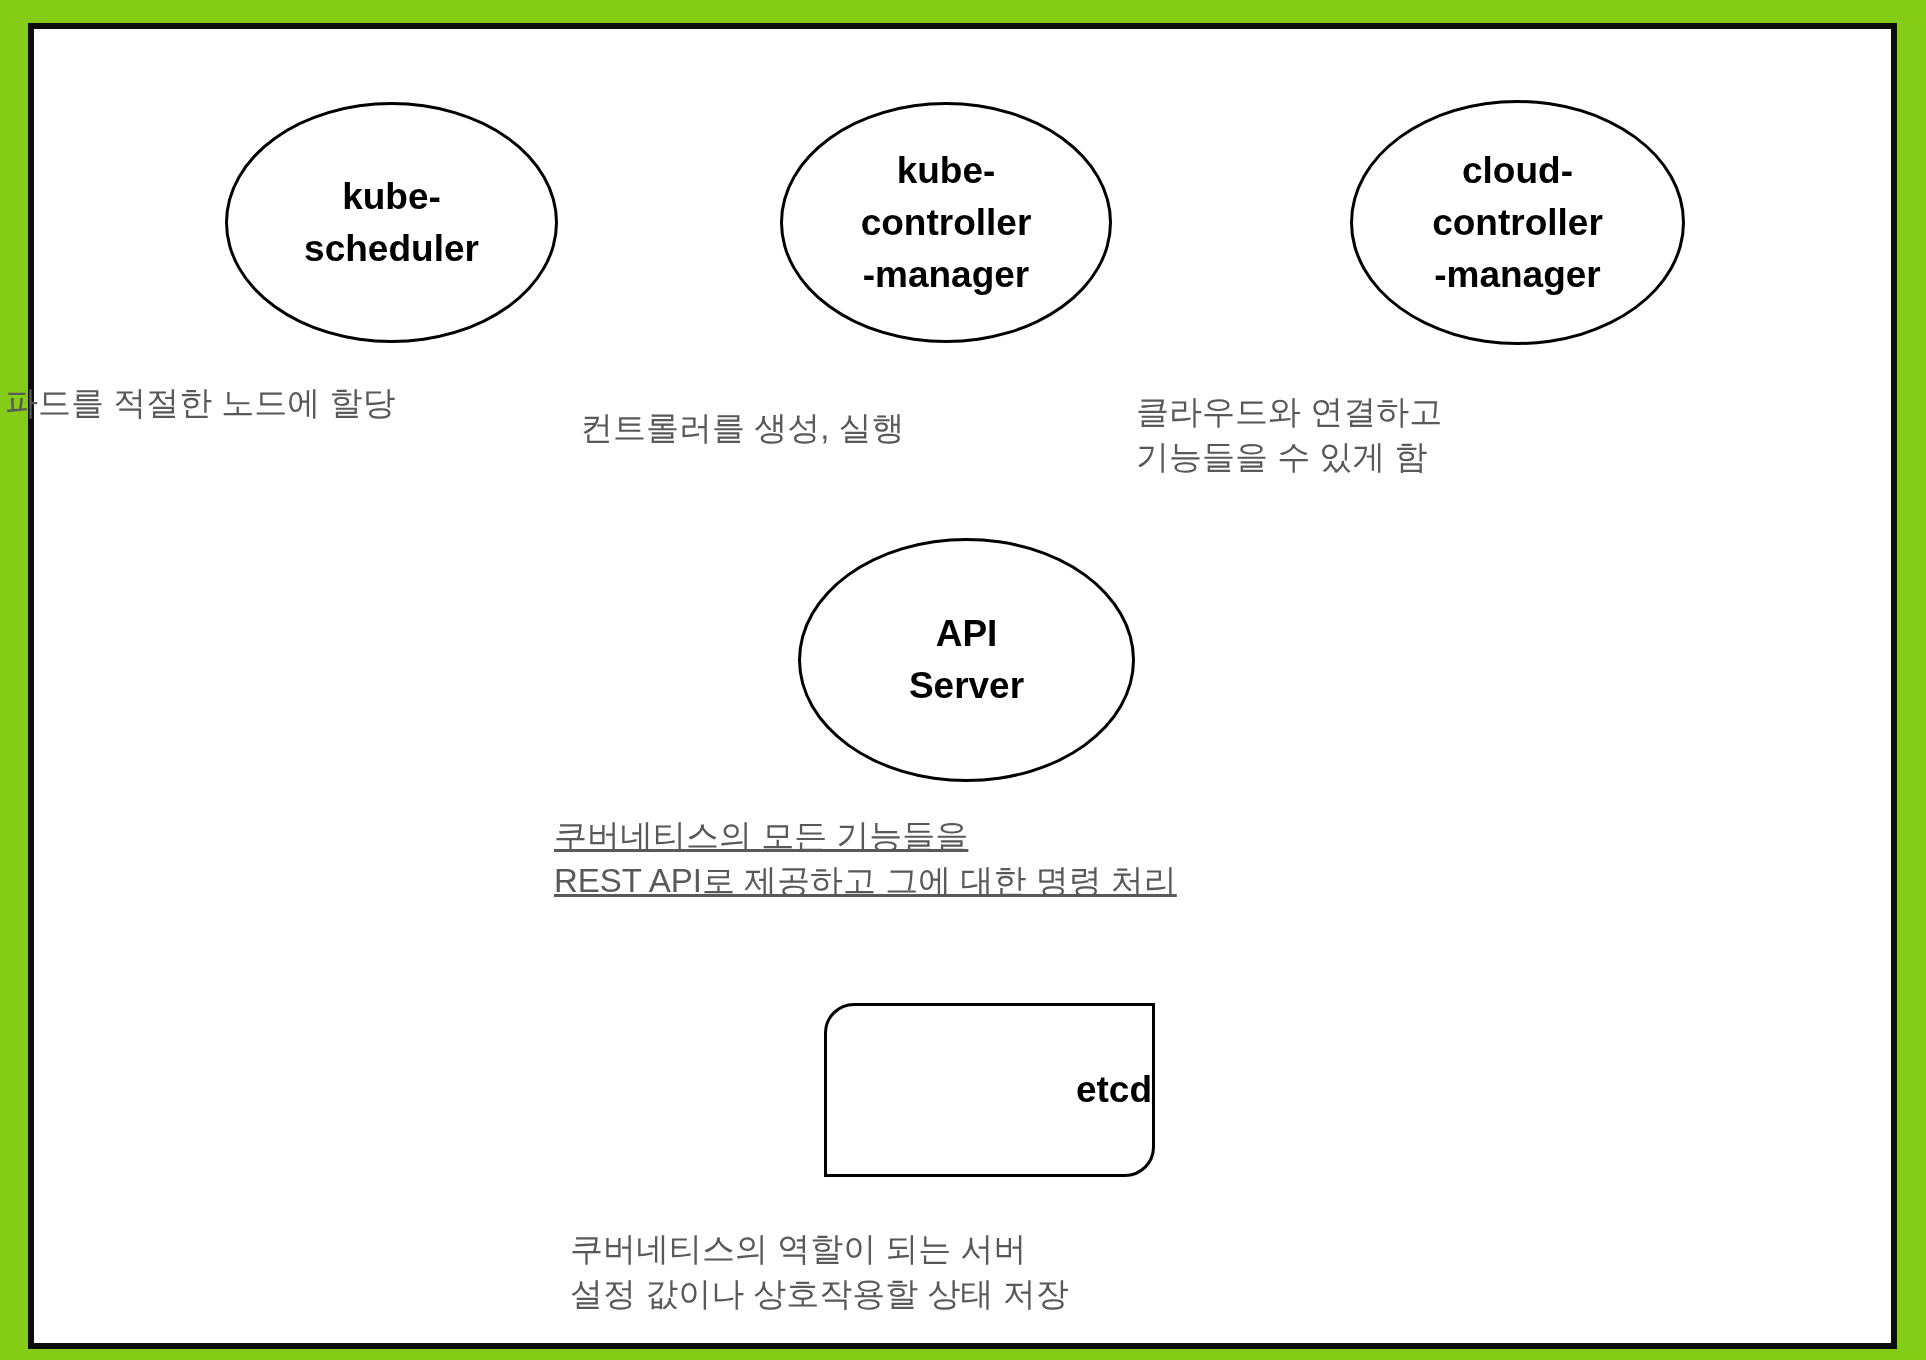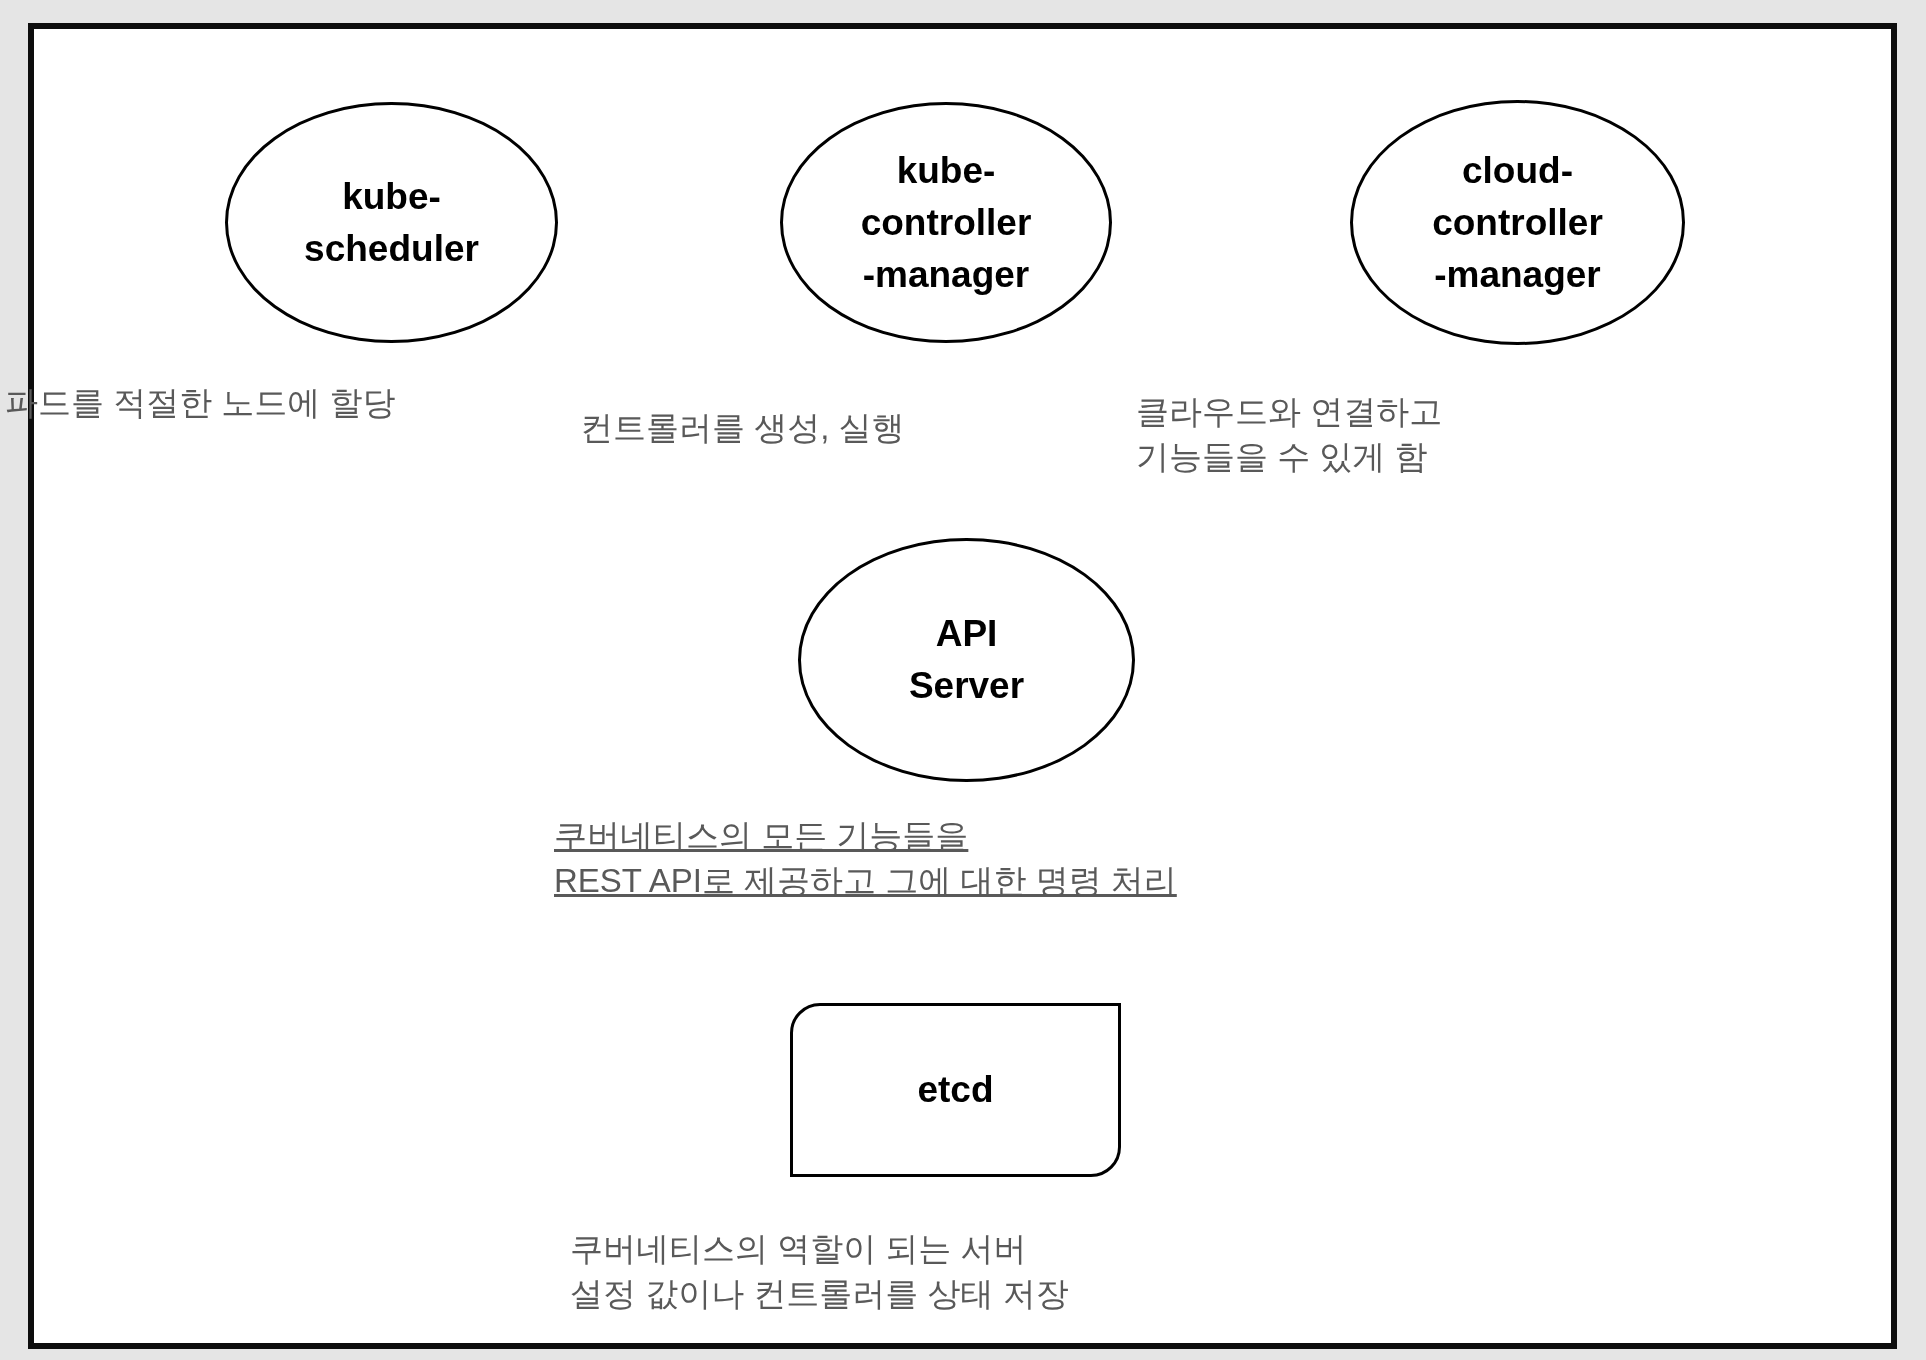--- a/index.html
+++ b/index.html
@@ -5,21 +5,21 @@
   html, body {
     margin: 0;
     padding: 0;
     background: #ffffff;
     font-family: "Liberation Sans", "DejaVu Sans", sans-serif;
   }
   #canvas {
     position: relative;
     width: 1926px;
     height: 1360px;
-    background: #e5e5e5;
+    background: #84cc16;
     overflow: hidden;
   }
   .frame {
     position: absolute;
     left: 28px;
     top: 23px;
     width: 1869px;
     height: 1326px;
     border: 6px solid #0d0d0d;
     box-sizing: border-box;
@@ -51,21 +51,21 @@
     font-size: 33px;
     line-height: 45px;
   }
   .caption div { white-space: nowrap; }
 
   
   #shape-kube-scheduler          { left: 225px;  top: 102px;  width: 333px; height: 241px; }
   #shape-kube-controller-manager { left: 780px;  top: 102px;  width: 332px; height: 241px; }
   #shape-cloud-controller-manager{ left: 1350px; top: 100px;  width: 335px; height: 245px; }
   #shape-api-server              { left: 798px;  top: 538px;  width: 337px; height: 244px; }
-  #shape-etcd                    { left: 790px;  top: 1003px; width: 331px; height: 174px; }
+  #shape-etcd                    { left: 824px;  top: 1003px; width: 331px; height: 174px; justify-content: flex-end; }
 
   
   #caption-kube-scheduler          { left: 5px;    top: 380px; }
   #caption-kube-controller-manager { left: 580px;  top: 385px; margin-top: 20px; }
   #caption-cloud-controller-manager{ left: 1136px; top: 389px; }
   #caption-api-server              { left: 554px;  top: 813px; text-decoration: underline; }
   #caption-etcd                    { left: 570px;  top: 1226px; }
 </style>
 </head>
 <body>
@@ -117,15 +117,15 @@
     <div>REST API로 제공하고 그에 대한 명령 처리</div>
   </div>
 
   <div class="shape alt-round-rect" id="shape-etcd">
     <div class="label">
       <div>etcd</div>
     </div>
   </div>
   <div class="caption" id="caption-etcd">
     <div>쿠버네티스의 역할이 되는 서버</div>
-    <div>설정 값이나 컨트롤러를 상태 저장</div>
+    <div>설정 값이나 상호작용할 상태 저장</div>
   </div>
 </div>
 
 </body></html>

